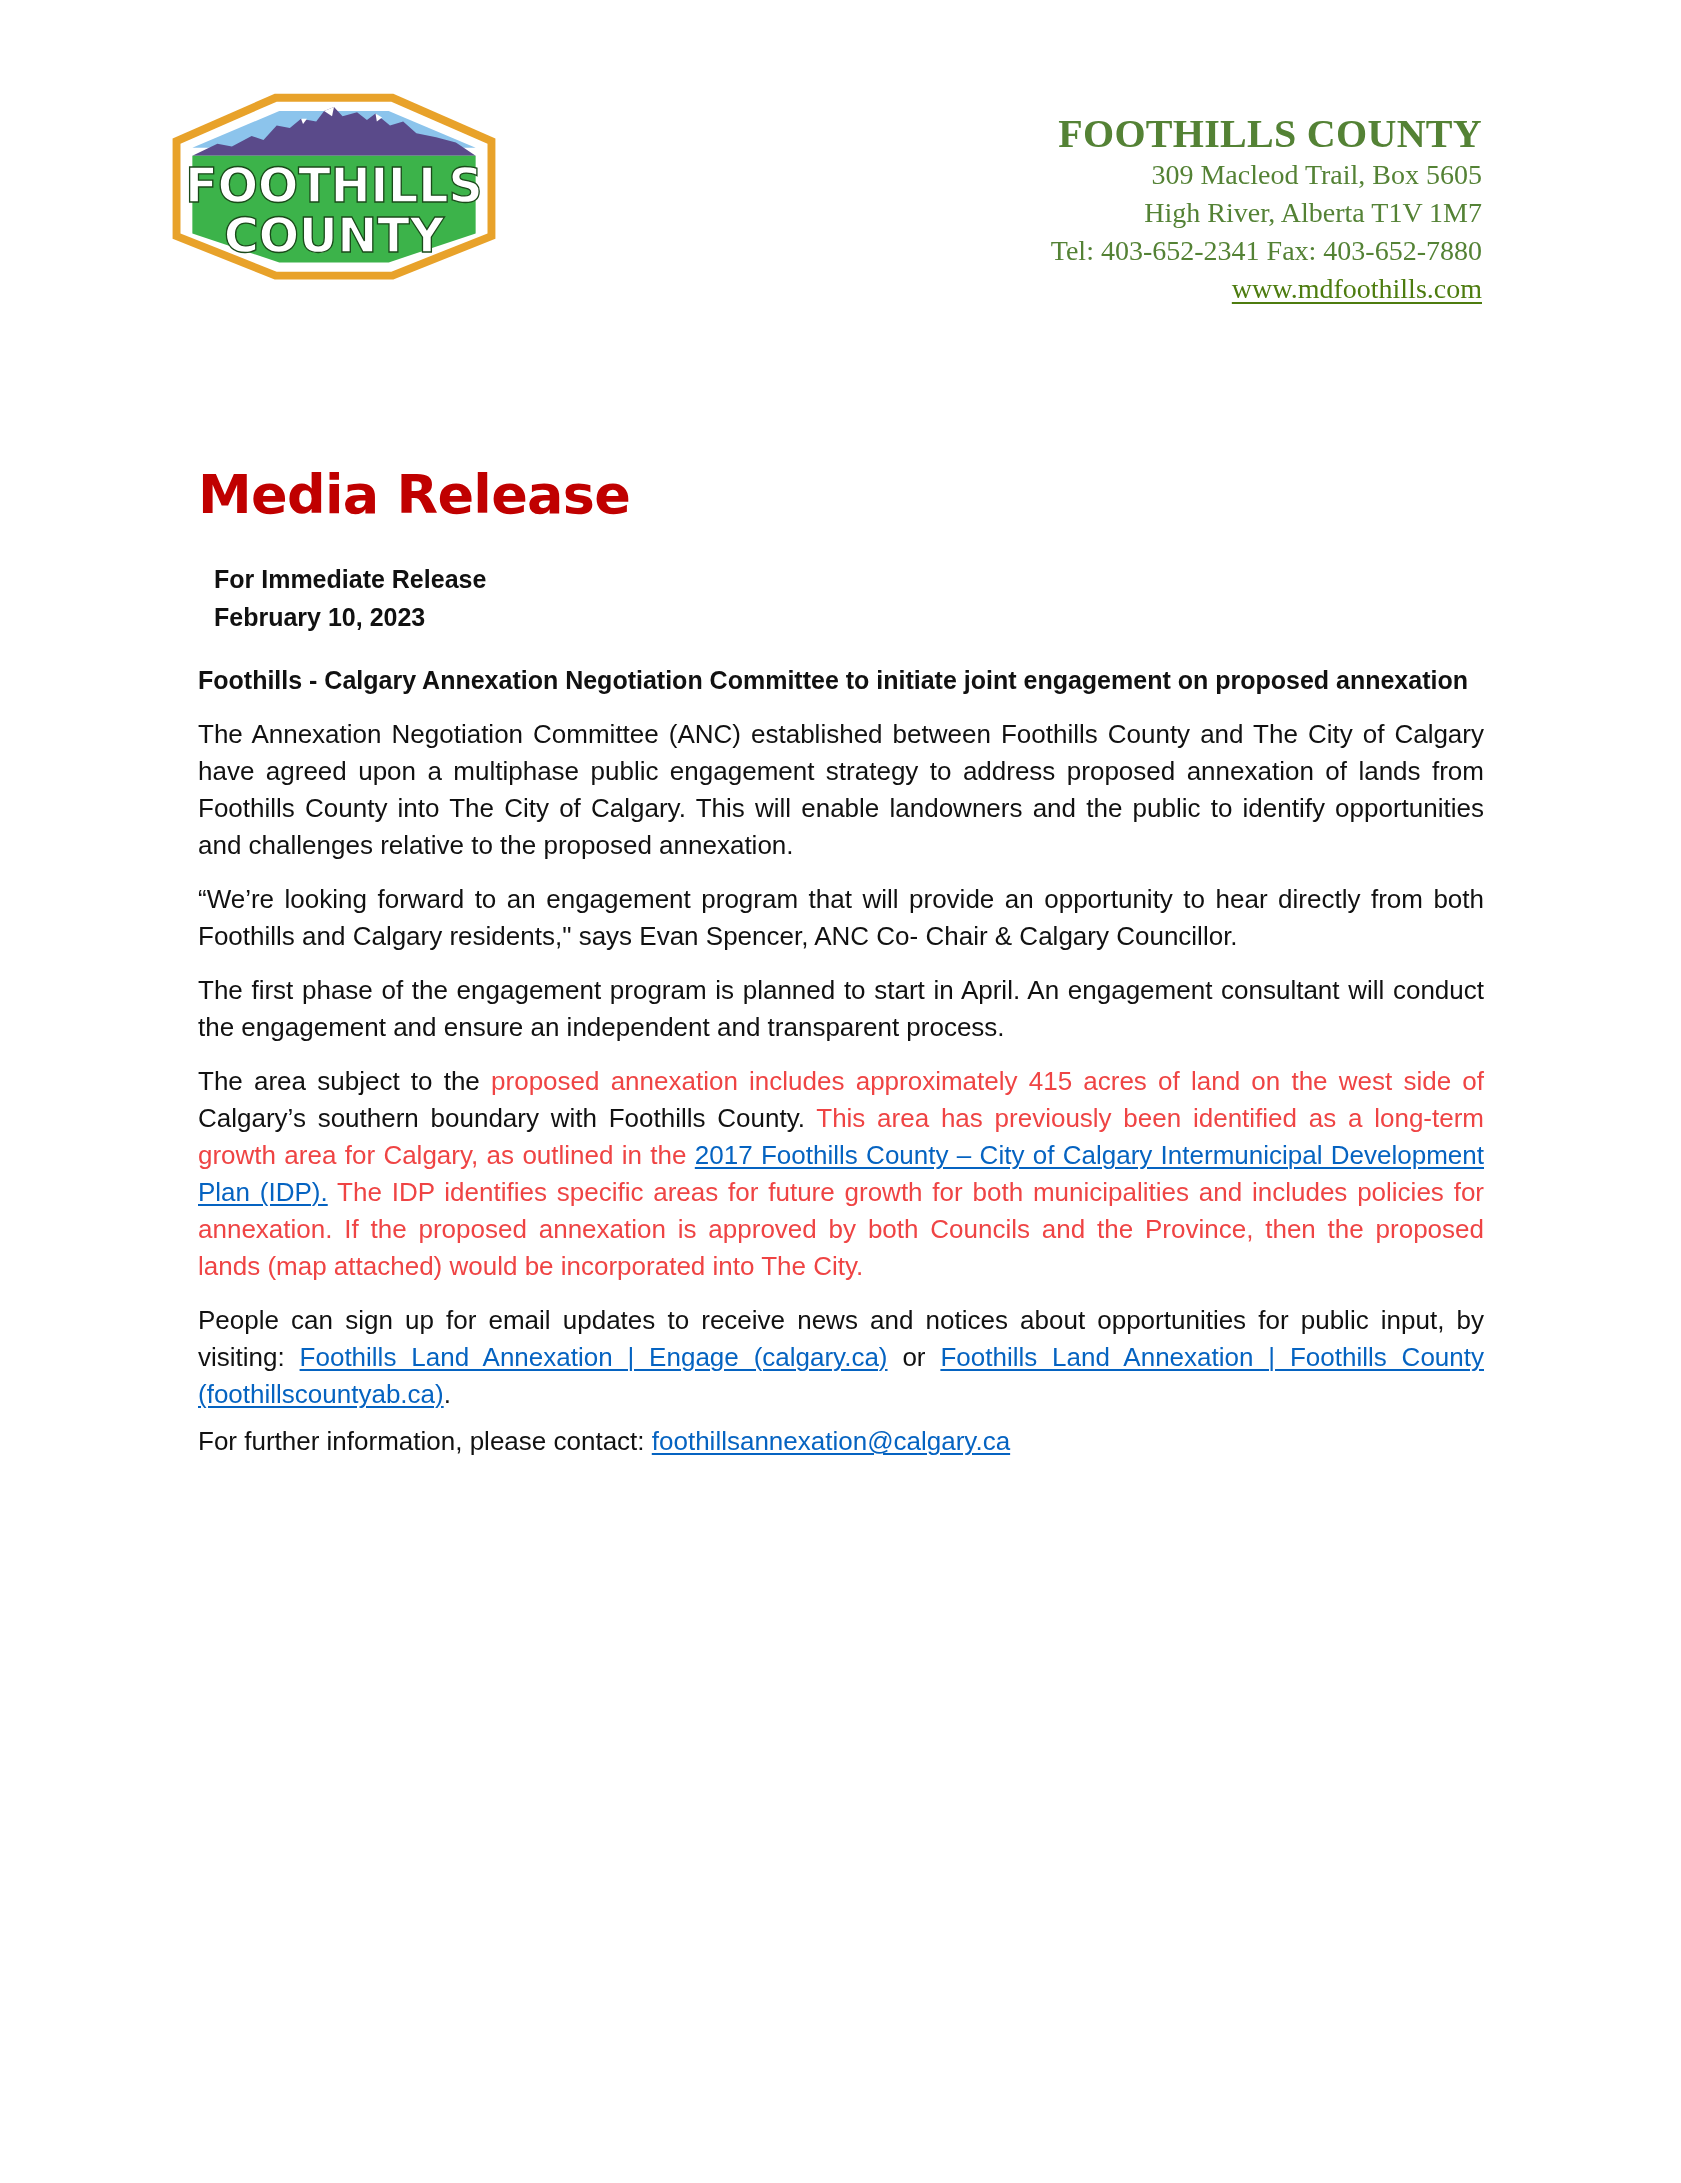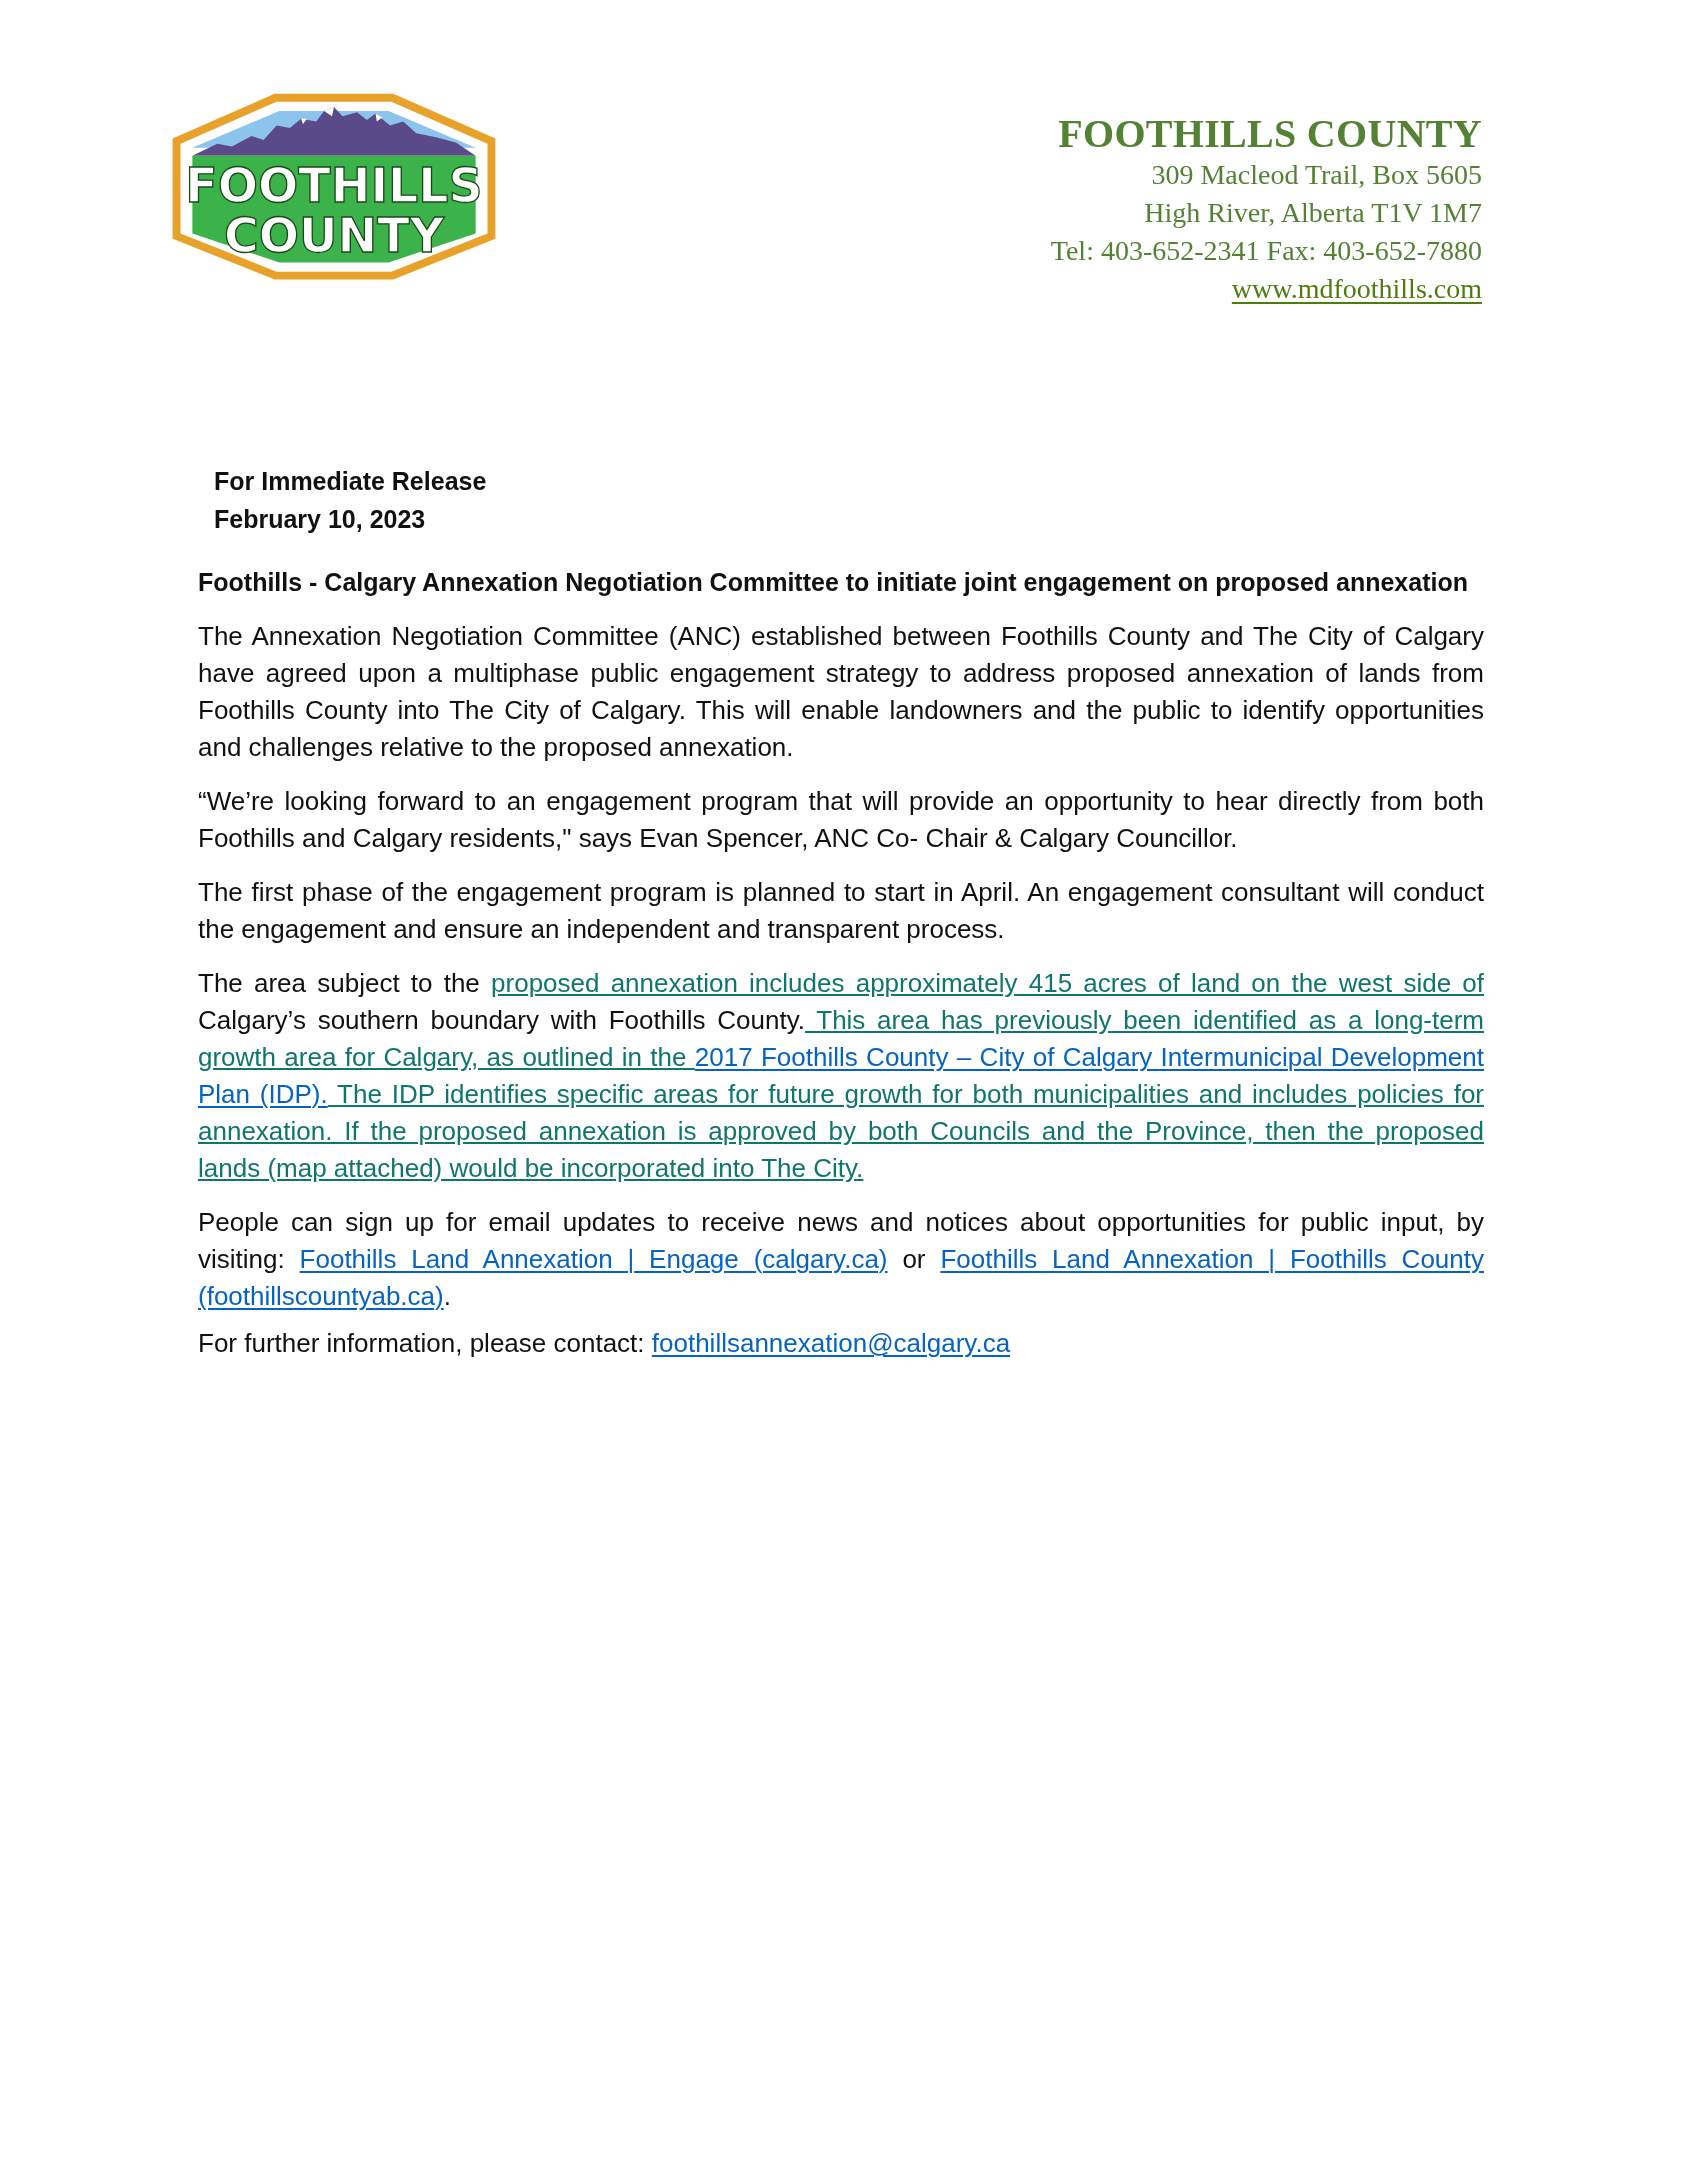--- a/index.html
+++ b/index.html
@@ -16,21 +16,21 @@
 
   .content { position: absolute; left: 198px; top: 462px; width: 1286px; }
 
   .title { font-family: "DejaVu Sans", sans-serif; font-weight: bold; color: #c00000;
            font-size: 54px; line-height: 66px; margin: 0 0 32px 0; letter-spacing: -0.7px; }
 
   .meta { font-weight: bold; font-size: 25px; line-height: 38px; margin-left: 16px; }
   .headline { font-weight: bold; font-size: 25px; line-height: 37px; margin-top: 26px; }
 
   p { font-size: 26px; line-height: 37px; margin: 17px 0 0 0; text-align: justify; }
-  .gray { color: #0f766e; text-decoration: underline; }
+  .gray { color: #ef4444; }
   a.lnk { color: #0563c1; text-decoration: underline; text-decoration-thickness: 2px; text-underline-offset: 3.3px; }
 
   .thirty { text-align: center; font-size: 26px; line-height: 37px; margin-top: 22.4px; }
   .contact { font-size: 26px; line-height: 37px; margin-top: 10px; }
 </style>
 </head>
 <body>
 
 <div class="logo">
   <svg width="336" height="198" viewBox="0 0 510 300">
@@ -49,20 +49,21 @@
 
 <div class="letterhead">
   <div class="org">FOOTHILLS COUNTY</div>
   <div class="line">309 Macleod Trail, Box 5605</div>
   <div class="line">High River, Alberta  T1V 1M7</div>
   <div class="line">Tel:  403-652-2341  Fax: 403-652-7880</div>
   <div class="line"><a href="#">www.mdfoothills.com</a></div>
 </div>
 
 <div class="content">
+  <h1 class="title">Media Release</h1>
   <div class="meta">For Immediate Release</div>
   <div class="meta">February 10, 2023</div>
   <div class="headline">Foothills - Calgary Annexation Negotiation Committee to initiate joint engagement on proposed annexation</div>
 
   <p>The Annexation Negotiation Committee (ANC) established between Foothills County and The City of Calgary have agreed upon a multiphase public engagement strategy to address proposed annexation of lands from Foothills County into The City of Calgary. This will enable landowners and the public to identify opportunities and challenges relative to the proposed annexation.</p>
   <p>“We’re looking forward to an engagement program that will provide an opportunity to hear directly from both Foothills and Calgary residents," says Evan Spencer, ANC Co- Chair &amp; Calgary Councillor.</p>
   <p>The first phase of the engagement program is planned to start in April. An engagement consultant will conduct the engagement and ensure an independent and transparent process.</p>
 
   <p><span>The area subject to the </span><span class="gray">proposed annexation includes approximately 415 acres of land on the west side of </span><span>Calgary’s southern boundary with Foothills County.</span><span class="gray"> This area has previously been identified as a long-term growth area for Calgary, as outlined in the </span><a href="#" class="lnk">2017 Foothills County – City of Calgary Intermunicipal Development Plan (IDP).</a><span class="gray"> The IDP identifies specific areas for future growth for both municipalities and includes policies for annexation. If the proposed annexation is approved by both Councils and the Province, then the proposed lands (map attached) would be incorporated into The City.</span></p>
 

